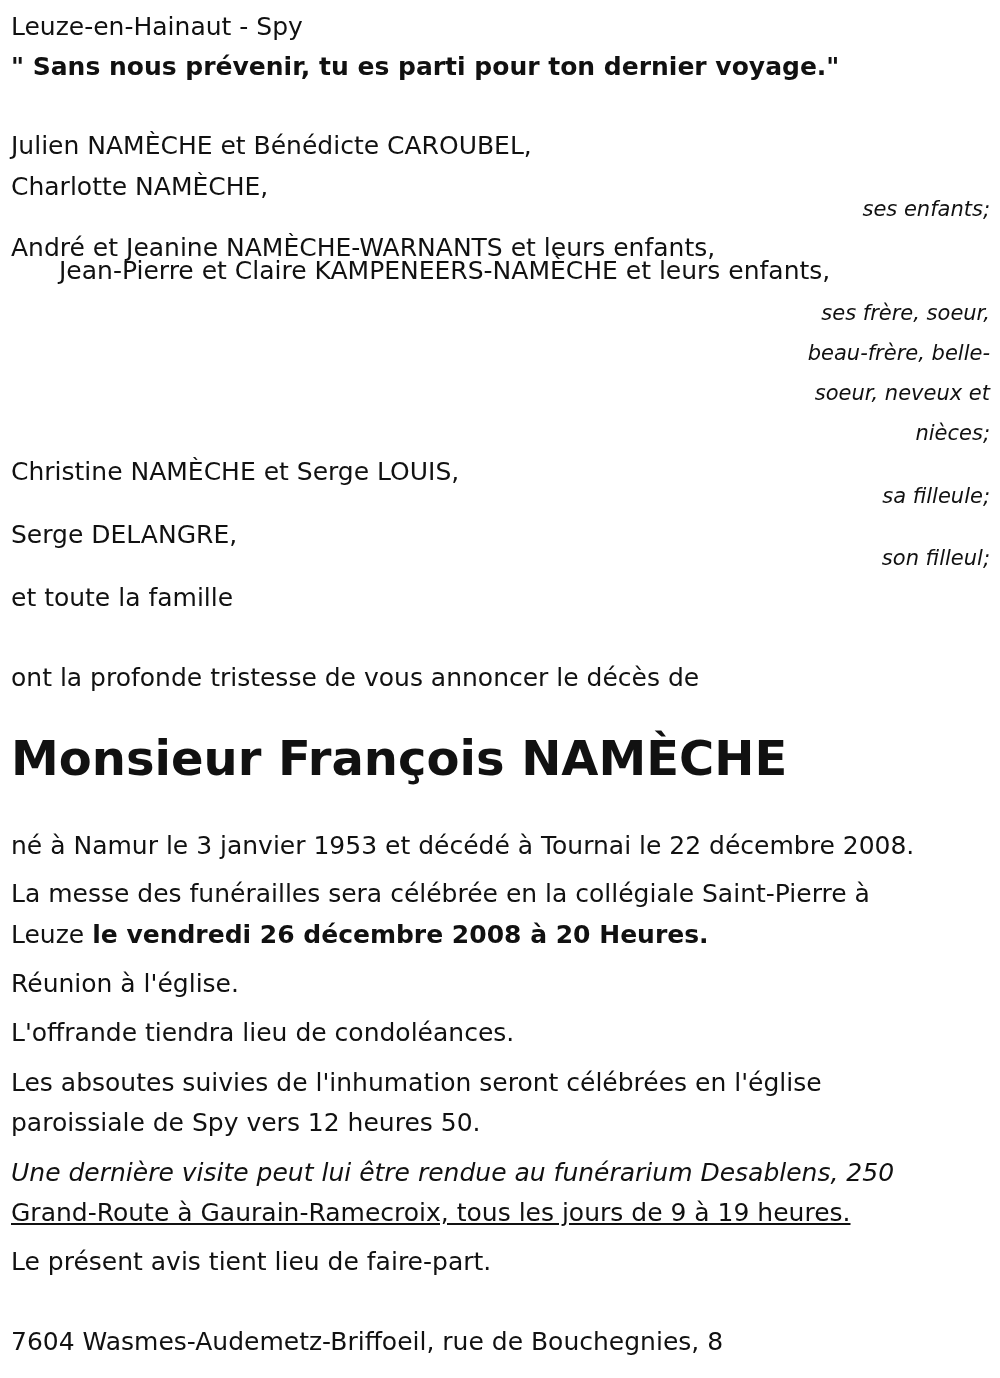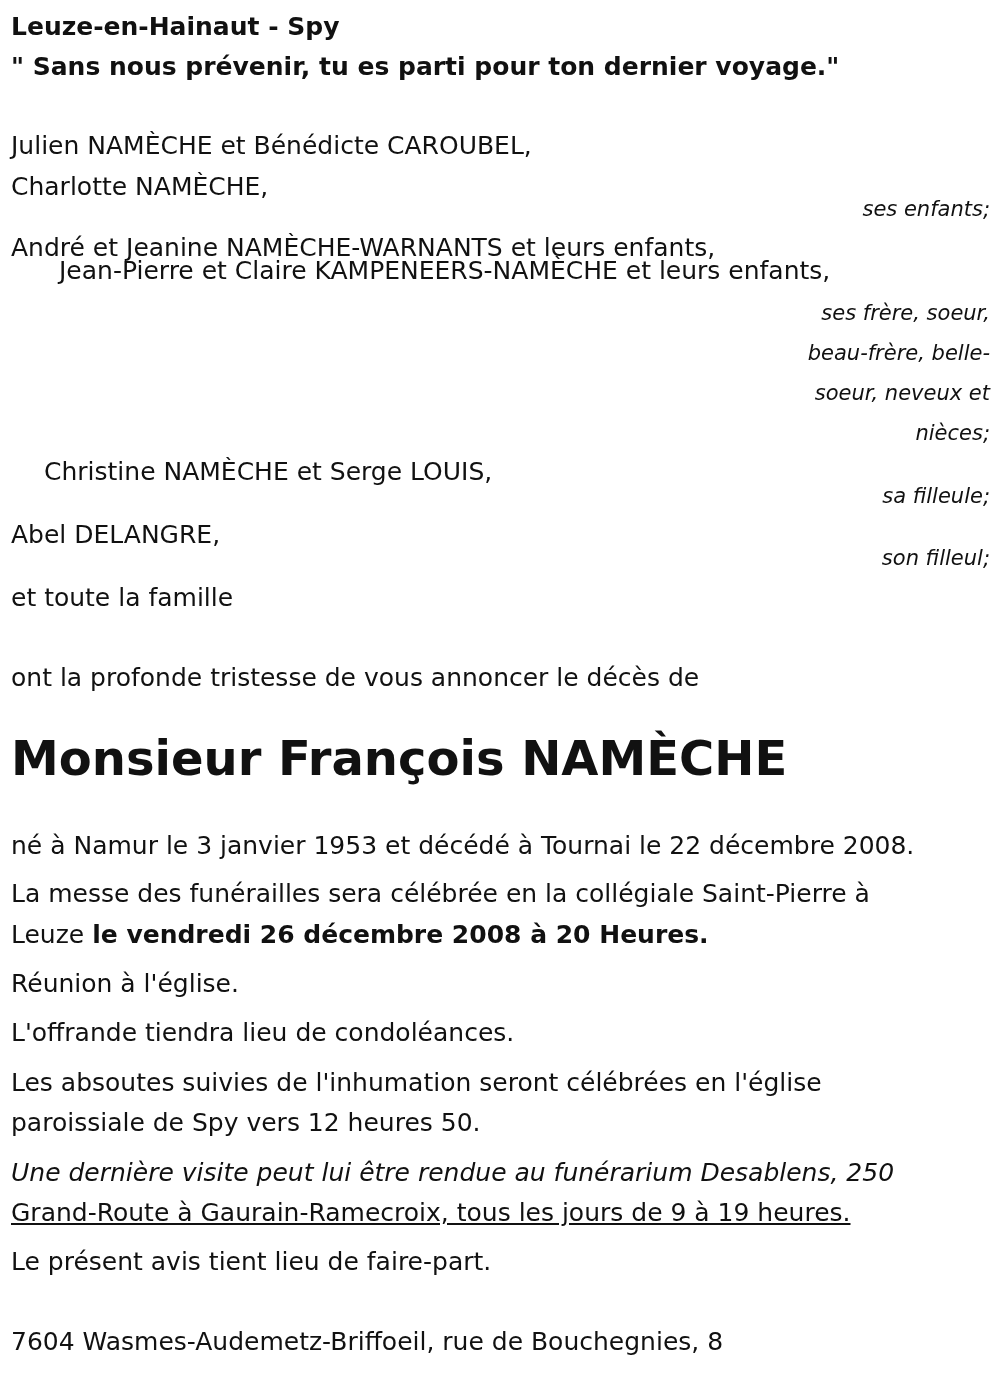--- a/index.html
+++ b/index.html
@@ -9,38 +9,38 @@
   }
   .t { position:absolute; left:11px; font-size:25px; line-height:30px; white-space:nowrap; }
   .b { font-weight:bold; }
   .r { position:absolute; right:10px; font-size:21px; font-style:italic; line-height:30px; text-align:right; white-space:nowrap; }
   .title { position:absolute; left:11px; font-size:48px; font-weight:bold; line-height:44px; white-space:nowrap; }
 </style>
 </head>
 <body>
 
 <div>
-  <div class="t" style="top:12px;font-weight:bold;">Leuze-en-Hainaut - Spy</div>
+  <div class="t" style="top:12px;">Leuze-en-Hainaut - Spy</div>
   <div class="t b" style="top:52px;">" Sans nous prévenir, tu es parti pour ton dernier voyage."</div>
 
   <div class="t" style="top:131px;">Julien NAMÈCHE et Bénédicte CAROUBEL,</div>
   <div class="t" style="top:172px;">Charlotte NAMÈCHE,</div>
   <div class="r" style="top:194px;">ses enfants;</div>
 
   <div class="t" style="top:233px;">André et Jeanine NAMÈCHE-WARNANTS et leurs enfants,</div>
   <div class="t" style="top:256px;margin-left:48px;">Jean-Pierre et Claire KAMPENEERS-NAMÈCHE et leurs enfants,</div>
   <div class="r" style="top:298px;">ses frère, soeur,</div>
   <div class="r" style="top:338px;">beau-frère, belle-</div>
   <div class="r" style="top:378px;">soeur, neveux et</div>
   <div class="r" style="top:418px;">nièces;</div>
 
-  <div class="t" style="top:457px;margin-left:33px;">Christine NAMÈCHE et Serge LOUIS,</div>
+  <div class="t" style="top:457px;">Christine NAMÈCHE et Serge LOUIS,</div>
   <div class="r" style="top:481px;">sa filleule;</div>
 
-  <div class="t" style="top:520px;">Abel DELANGRE,</div>
+  <div class="t" style="top:520px;">Serge DELANGRE,</div>
   <div class="r" style="top:543px;">son filleul;</div>
 
   <div class="t" style="top:583px;">et toute la famille</div>
 
   <div class="t" style="top:663px;">ont la profonde tristesse de vous annoncer le décès de</div>
 
   <div class="title" style="top:736px;">Monsieur François NAMÈCHE</div>
 
   <div class="t" style="top:831px;">né à Namur le 3 janvier 1953 et décédé à Tournai le 22 décembre 2008.</div>
   <div class="t" style="top:879px;">La messe des funérailles sera célébrée en la collégiale Saint-Pierre à</div>

